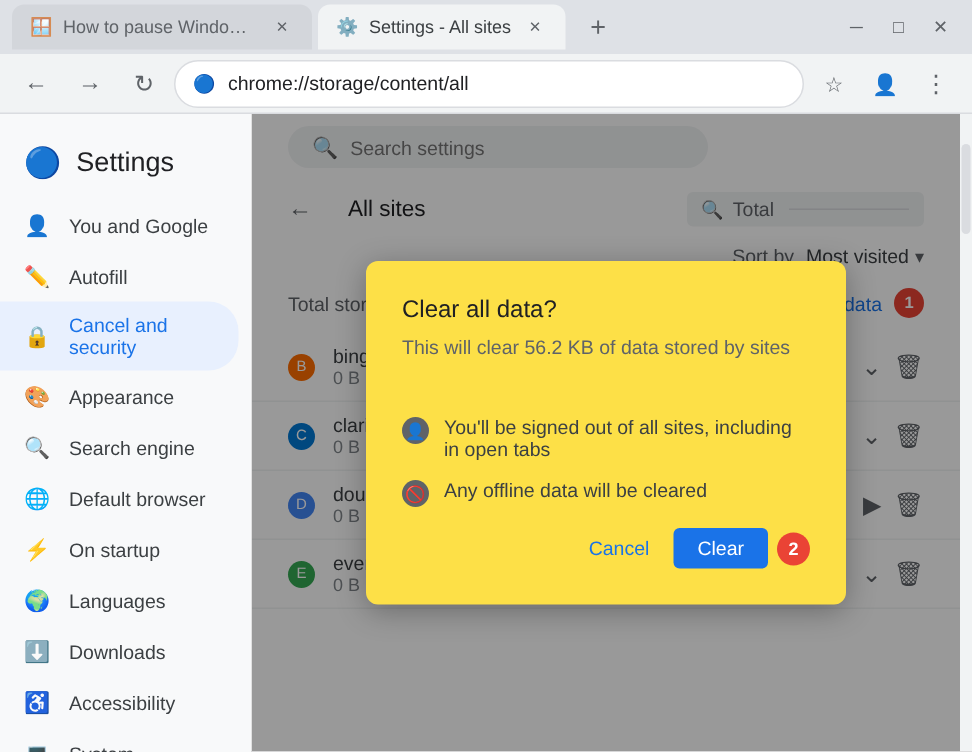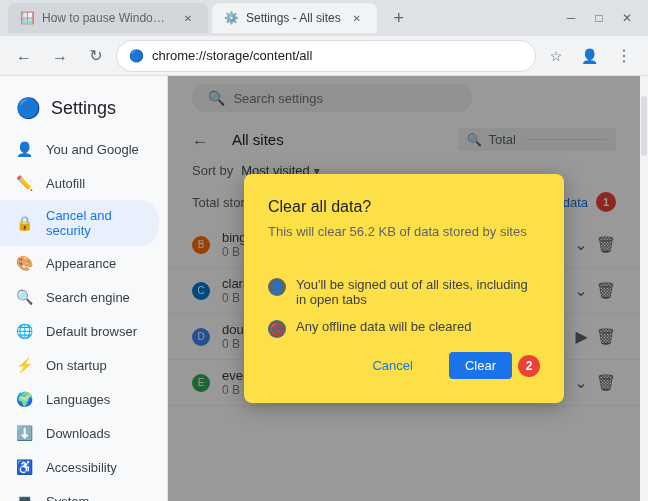--- a/index.html
+++ b/index.html
@@ -42,21 +42,21 @@
     .main-panel { flex: 1; overflow-y: auto; padding: 0; position: relative; background: #fff; }
     .search-bar-container { padding: 8px 24px; display: flex; align-items: center; }
     .search-box { display: flex; align-items: center; gap: 8px; background: #f1f3f4; border-radius: 20px; padding: 6px 16px; width: 280px; }
     .search-box input { border: none; background: transparent; outline: none; font-size: 13px; color: #3c4043; width: 200px; }
 
     
     .all-sites-header { display: flex; align-items: center; padding: 8px 24px 4px; }
     .back-btn { display: flex; align-items: center; gap: 4px; color: #5f6368; cursor: pointer; font-size: 13px; }
     .search-right { margin-left: auto; display: flex; align-items: center; gap: 6px; background: #f1f3f4; border-radius: 4px; padding: 4px 10px; }
 
-    .sort-row { display: flex; align-items: center; padding: 8px 24px; gap: 8px; }
+    .sort-row { display: flex; align-items: center; padding: 8px 24px; gap: 8px; justify-content: flex-end; }
     .sort-label { color: #5f6368; font-size: 13px; }
     .sort-select { border: none; background: transparent; font-size: 13px; color: #3c4043; cursor: pointer; display: flex; align-items: center; gap: 4px; }
 
     .storage-row { display: flex; align-items: center; padding: 6px 24px; font-size: 13px; color: #5f6368; }
     .clear-all-link { margin-left: auto; color: #1a73e8; cursor: pointer; font-size: 13px; }
 
     .site-list { padding: 4px 0; }
     .site-row { display: flex; align-items: center; padding: 8px 24px; border-bottom: 1px solid #f1f3f4; }
     .site-favicon { width: 18px; height: 18px; border-radius: 50%; background: #e8eaed; margin-right: 12px; display: flex; align-items: center; justify-content: center; font-size: 10px; }
     .site-info { flex: 1; }
@@ -68,21 +68,21 @@
 
     
     .overlay { position: absolute; top: 0; left: 0; right: 0; bottom: 0; background: rgba(0,0,0,0.4); display: flex; align-items: center; justify-content: center; z-index: 100; }
     .dialog { background: #fde047; border-radius: 8px; padding: 24px; width: 320px; box-shadow: 0 4px 20px rgba(0,0,0,0.3); }
     .dialog-title { font-size: 16px; color: #202124; font-weight: 500; margin-bottom: 8px; }
     .dialog-subtitle { font-size: 13px; color: #5f6368; margin-bottom: 32px; }
     .dialog-warning { display: flex; align-items: flex-start; gap: 10px; padding: 6px 0; font-size: 13px; color: #3c4043; }
     .warning-icon { width: 18px; height: 18px; border-radius: 50%; display: flex; align-items: center; justify-content: center; font-size: 11px; flex-shrink: 0; margin-top: 1px; }
     .warning-icon.account { background: #5f6368; color: white; }
     .warning-icon.offline { background: #5f6368; color: white; }
-    .dialog-actions { display: flex; justify-content: flex-end; gap: 20px; margin-top: 8px; align-items: center; }
+    .dialog-actions { display: flex; justify-content: flex-end; gap: 0; margin-top: 8px; align-items: center; }
     .btn-cancel { padding: 6px 16px; border: none; background: transparent; color: #1a73e8; font-size: 13px; border-radius: 4px; cursor: pointer; font-weight: 500; }
     .btn-clear { padding: 6px 16px; border: none; background: #1a73e8; color: white; font-size: 13px; border-radius: 4px; cursor: pointer; font-weight: 500; }
 
     
     .badge { width: 22px; height: 22px; border-radius: 50%; background: #ea4335; color: white; font-size: 12px; font-weight: bold; display: flex; align-items: center; justify-content: center; position: relative; }
 
     
     .sidebar::-webkit-scrollbar, .main-panel::-webkit-scrollbar { width: 8px; }
     .sidebar::-webkit-scrollbar-thumb, .main-panel::-webkit-scrollbar-thumb { background: #dadce0; border-radius: 4px; }
   </style>

